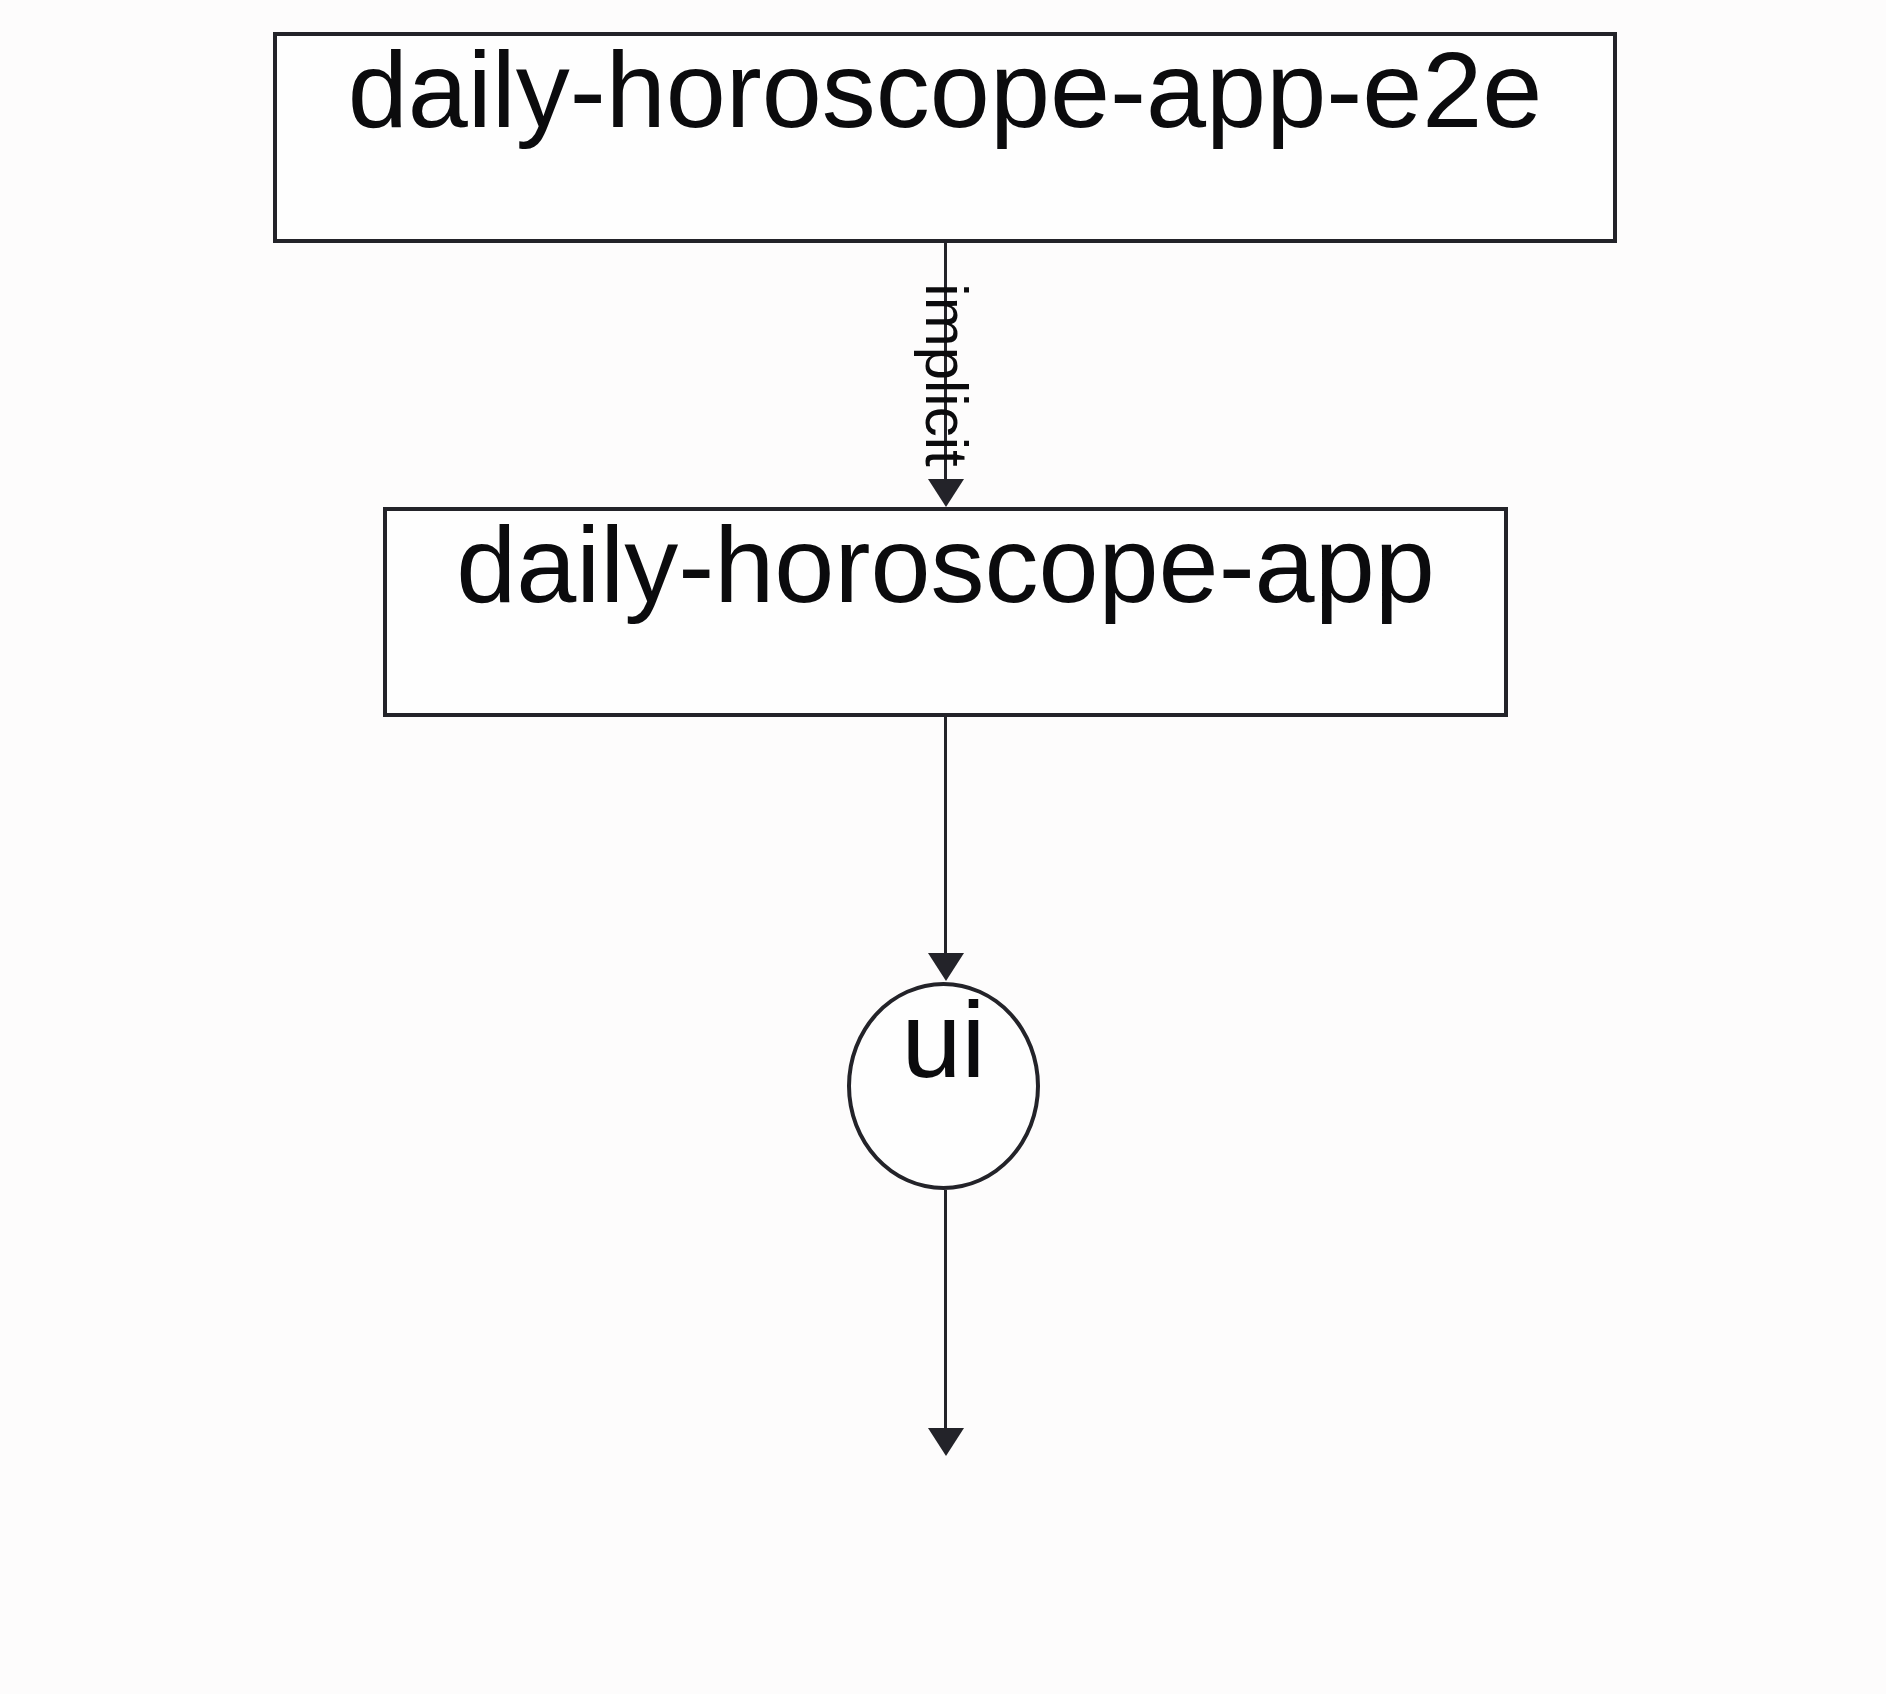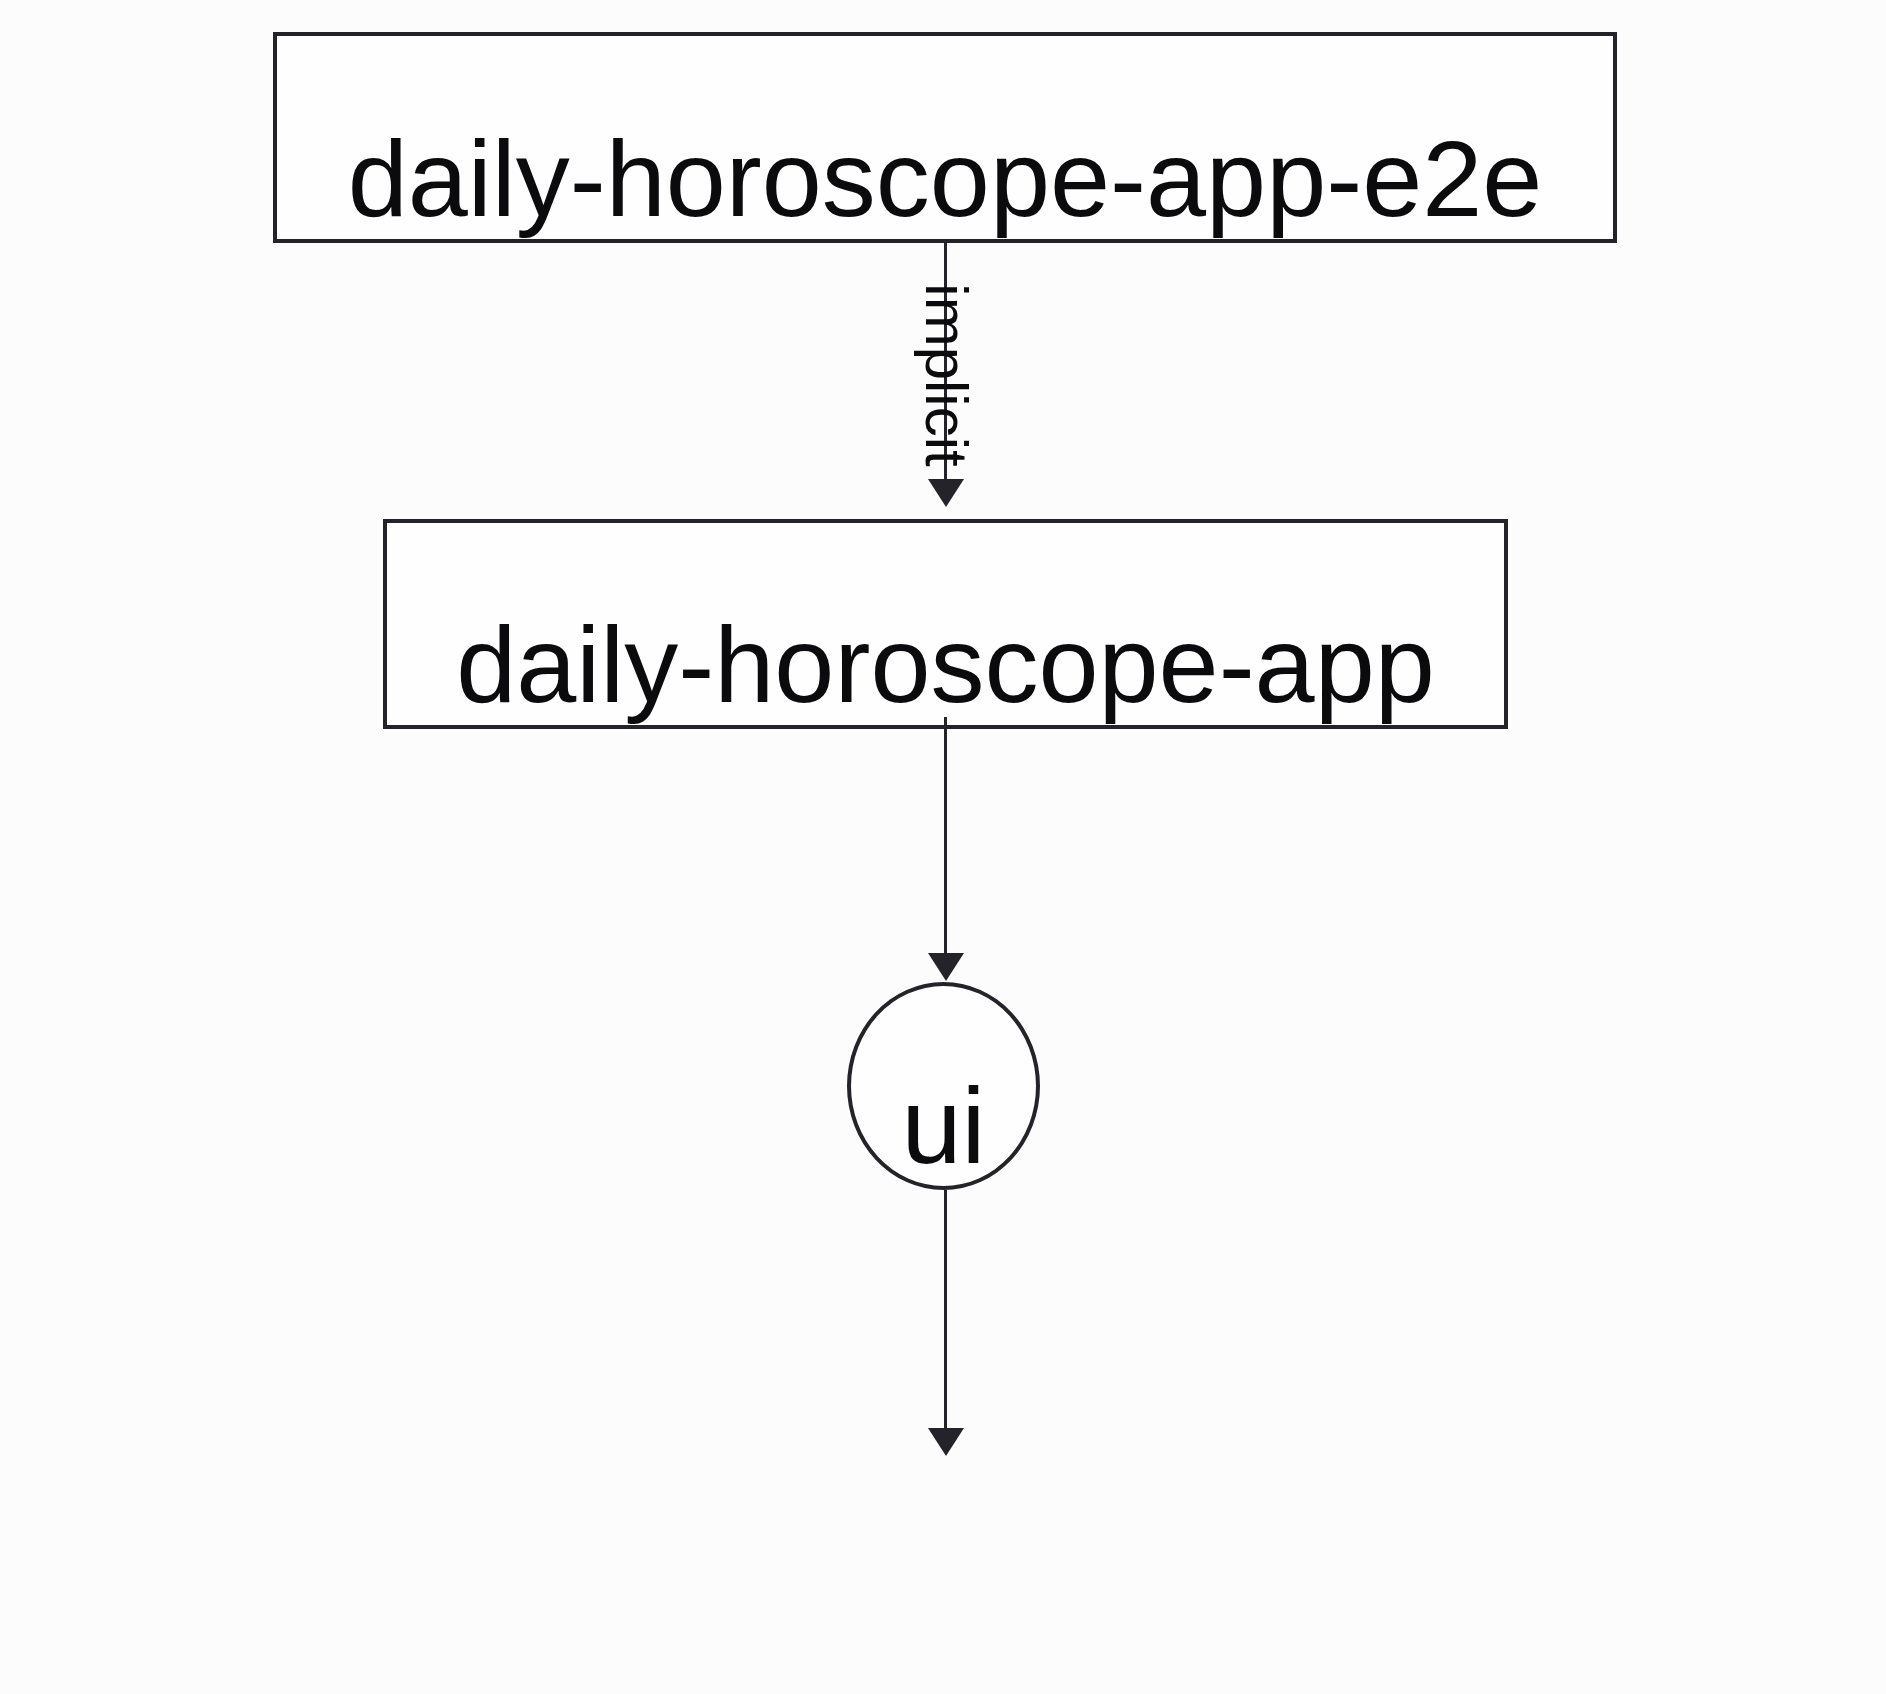--- a/index.html
+++ b/index.html
@@ -17,21 +17,21 @@
     font-family:"Liberation Sans", sans-serif;
     color:var(--text);
     overflow:hidden;
   }
   .node{
     position:absolute;
     box-sizing:border-box;
     background:var(--node-fill);
     border:4px solid var(--stroke);
     display:flex;
-    align-items:flex-end;
+    align-items:flex-start;
     justify-content:center;
   }
   .node.rect{border-width:4px;}
   .node.ellipse{border-radius:50%;border-width:4px;}
   .node .label{
     font-size:108px;
     line-height:1;
     color:var(--text);
     white-space:nowrap;
     letter-spacing:0;
@@ -53,21 +53,21 @@
     position:absolute;
     font-size:60px;
     line-height:1;
     color:var(--text);
     white-space:nowrap;
     transform:translate(-50%,-50%) rotate(90deg);
   }
 
   
   .n-e2e    {left:273px; top:32px;   width:1344px; height:211px;}
-  .n-app    {left:383px; top:507px;  width:1125px; height:210px;margin-top:12px;}
+  .n-app    {left:383px; top:507px;  width:1125px; height:210px;}
   .n-ui     {left:847px; top:982px;  width:193px;  height:208px;}
   .n-models {left:712px; top:1456px; width:472px;  height:212px;}
 
   
   .e1-line{left:944px; top:243px;  height:236px;}
   .e1-head{left:928px; top:479px;}
   .e1-label{left:946px; top:375px;}
 
   .e2-line{left:944px; top:717px;  height:238px;}
   .e2-head{left:928px; top:953px;}

